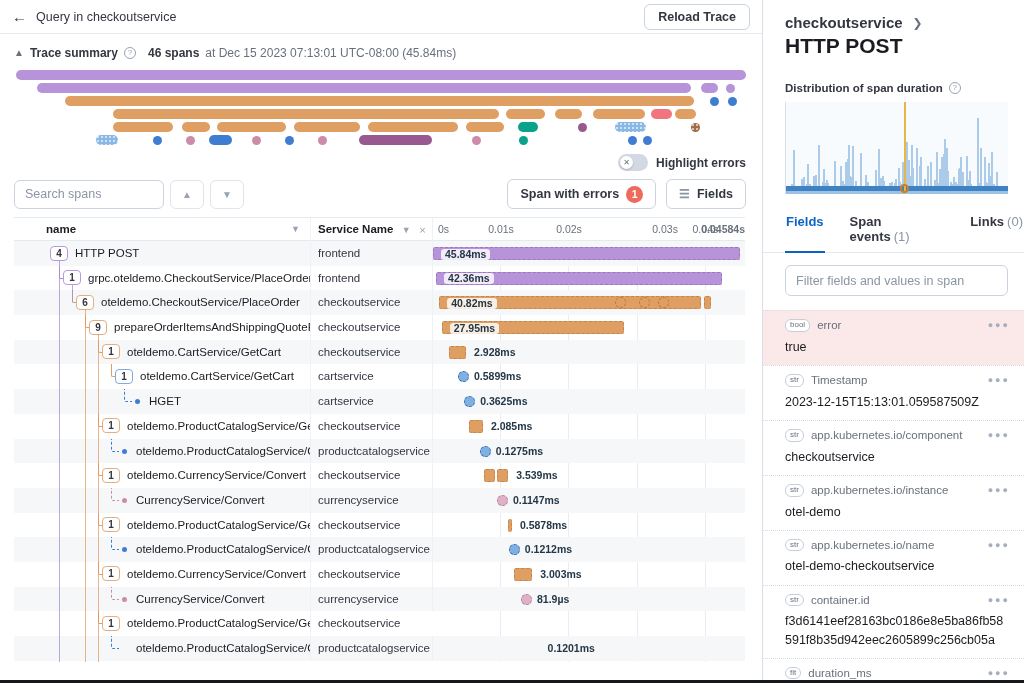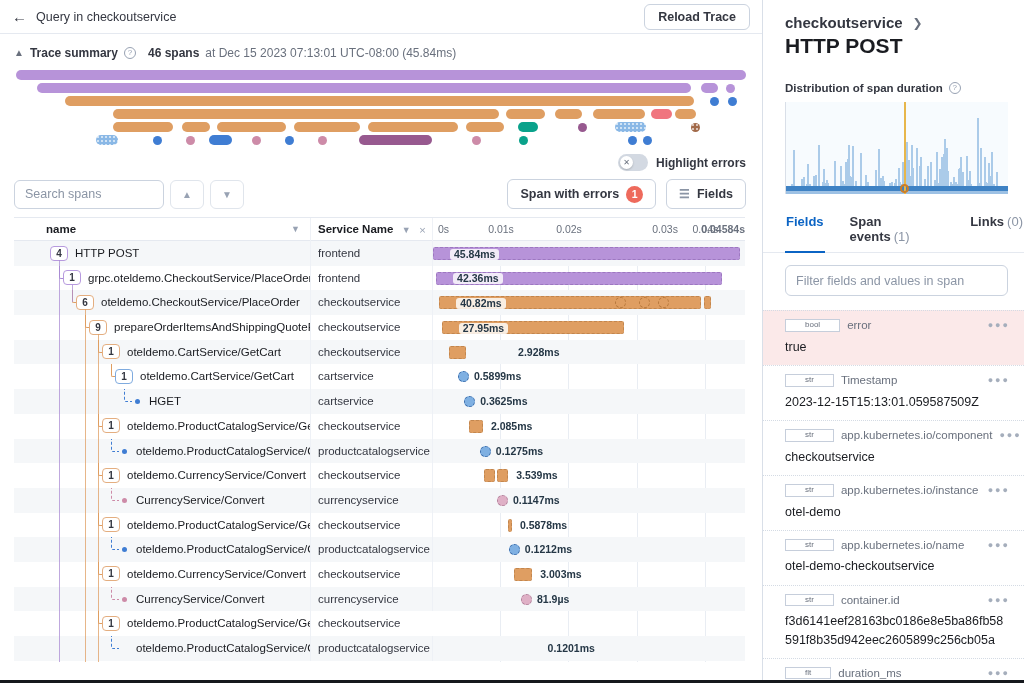--- a/index.html
+++ b/index.html
@@ -88,21 +88,21 @@
     border:1px solid; border-radius:4px; font-size:10px; font-weight:bold; color:#343741;
     line-height:13px; text-align:center; cursor:pointer; }
   .elbow { position:absolute; top:0; height:13px; width:8px; border-left:1px solid; border-bottom:1px solid;
     border-bottom-left-radius:2px; }
   .elbow.dash { border-left-style:dashed; border-bottom-style:dashed; }
   .leafdot { position:absolute; top:10px; width:5px; height:5px; border-radius:50%; }
   .gridline { position:absolute; top:0; bottom:0; width:1px; background:#e9edf3; }
   .treeline { position:absolute; width:1px; opacity:.75; }
   .wf-bar { position:absolute; top:6px; height:13px; border-radius:2px; border:1px dashed rgba(90,50,10,.22); }
   .wf-bar.purple-b { border-color:rgba(80,40,120,.25); }
-  .bar-chip { position:absolute; left:16px; top:0.5px; background:rgba(255,255,255,.82); border-radius:3px;
+  .bar-chip { position:absolute; left:7px; top:0.5px; background:rgba(255,255,255,.82); border-radius:3px;
     padding:0 4px; font-size:10.5px; font-weight:bold; color:#253746; line-height:11px; white-space:nowrap; }
   .wf-circle { position:absolute; top:7px; width:11px; height:11px; border-radius:50%; border:1.5px dashed; }
   .dur-label { position:absolute; top:0; font-size:10.5px; font-weight:bold; color:#253746; line-height:24.7px;
     white-space:nowrap; }
   .event-circle { position:absolute; top:6.5px; width:11px; height:11px; border-radius:50%;
     border:1.5px dashed #b97a3e; }
   .clip-icon { position:absolute; top:5px; color:#8b95a5; font-size:11px; }
 
   
   .rp-inner { padding:14px 16px 0 22px; }
@@ -129,21 +129,21 @@
 
   .filter-wrap { padding:12px 16px 0 22px; }
   .filter-input { width:100%; height:31px; border:1px solid #cbd3df; border-radius:6px; padding:0 10px;
     font-family:inherit; font-size:12.5px; color:#343741; }
   .filter-input::placeholder { color:#8b95a5; }
 
   .fields-list { margin-top:14px; }
   .field-item { padding:8px 14px 9px 22px; border-top:1px dotted #d4dbe4; }
   .field-item.error-bg { background:#fbe9e9; }
   .fi-head { display:flex; align-items:center; gap:7px; }
-  .type-badge { border:1px solid #c6cedb; border-radius:0; font-size:8px; color:#69707d; padding:1px 19px;
+  .type-badge { border:1px solid #c6cedb; border-radius:6px; font-size:8px; color:#69707d; padding:1px 4px;
     background:#fff; line-height:1.1; }
   .fi-name { font-size:11.5px; color:#69707d; flex:1; }
   .dots-menu { color:#a5aebc; font-size:9px; letter-spacing:2px; cursor:pointer; }
   .fi-value { margin-top:6px; font-size:12.5px; color:#1a1c21; line-height:1.45; word-break:break-all; }
 
   .window-edge { position:absolute; left:0; right:0; bottom:0; height:3px; background:#15181d; }
 </style>
 </head>
 <body>
 
@@ -320,21 +320,21 @@
         </div>
         <div class="t-row stripe">
           <div class="t-name">
             <div class="elbow" style="left: 84px; border-color: rgb(223, 158, 98);"></div>
             <div class="badge" style="left: 88px; border-color: rgb(228, 174, 128);">1</div>
             <div class="t-label" style="left: 113px;">oteldemo.CartService/GetCart</div>
           </div>
           <div class="t-svc">checkoutservice</div>
           <div class="t-wf">
             <div class="wf-bar" style="left: 5.1%; width: 5.5%; background-color: rgb(223, 158, 98);"></div>
-            <div class="dur-label" style="left: calc(10.6% + 8px); margin-left: 44px;">2.928ms</div>
+            <div class="dur-label" style="left: calc(10.6% + 8px);">2.928ms</div>
           </div>
         </div>
         <div class="t-row">
           <div class="t-name">
             <div class="elbow" style="left: 97px; border-color: rgb(223, 158, 98);"></div>
             <div class="badge" style="left: 101px; border-color: rgb(127, 171, 223);">1</div>
             <div class="t-label" style="left: 126px;">oteldemo.CartService/GetCart</div>
           </div>
           <div class="t-svc">cartservice</div>
           <div class="t-wf">

